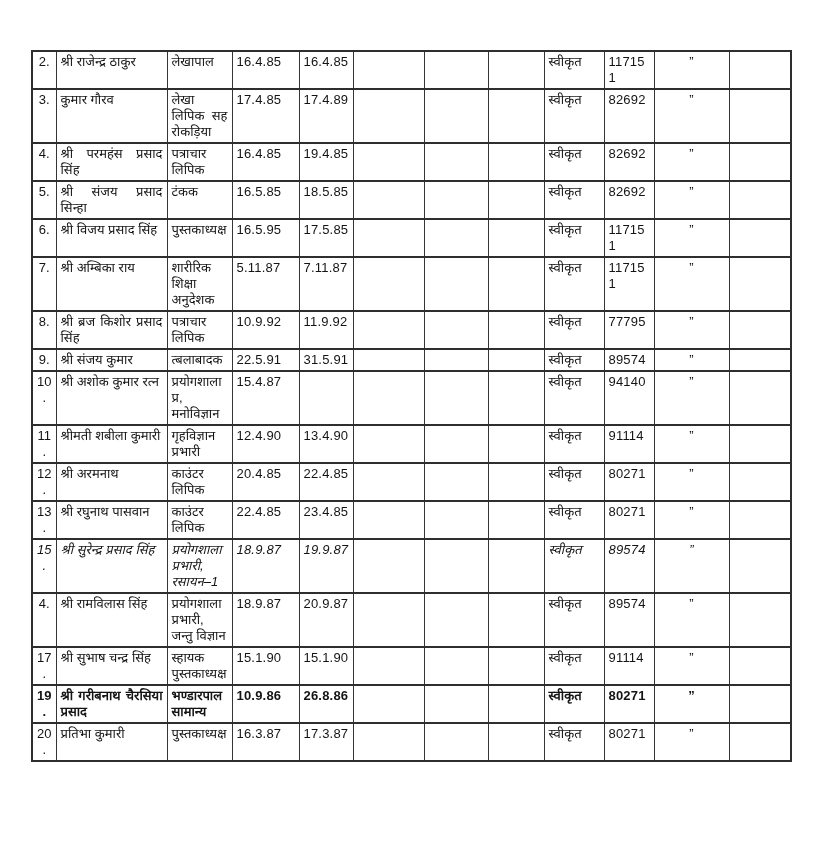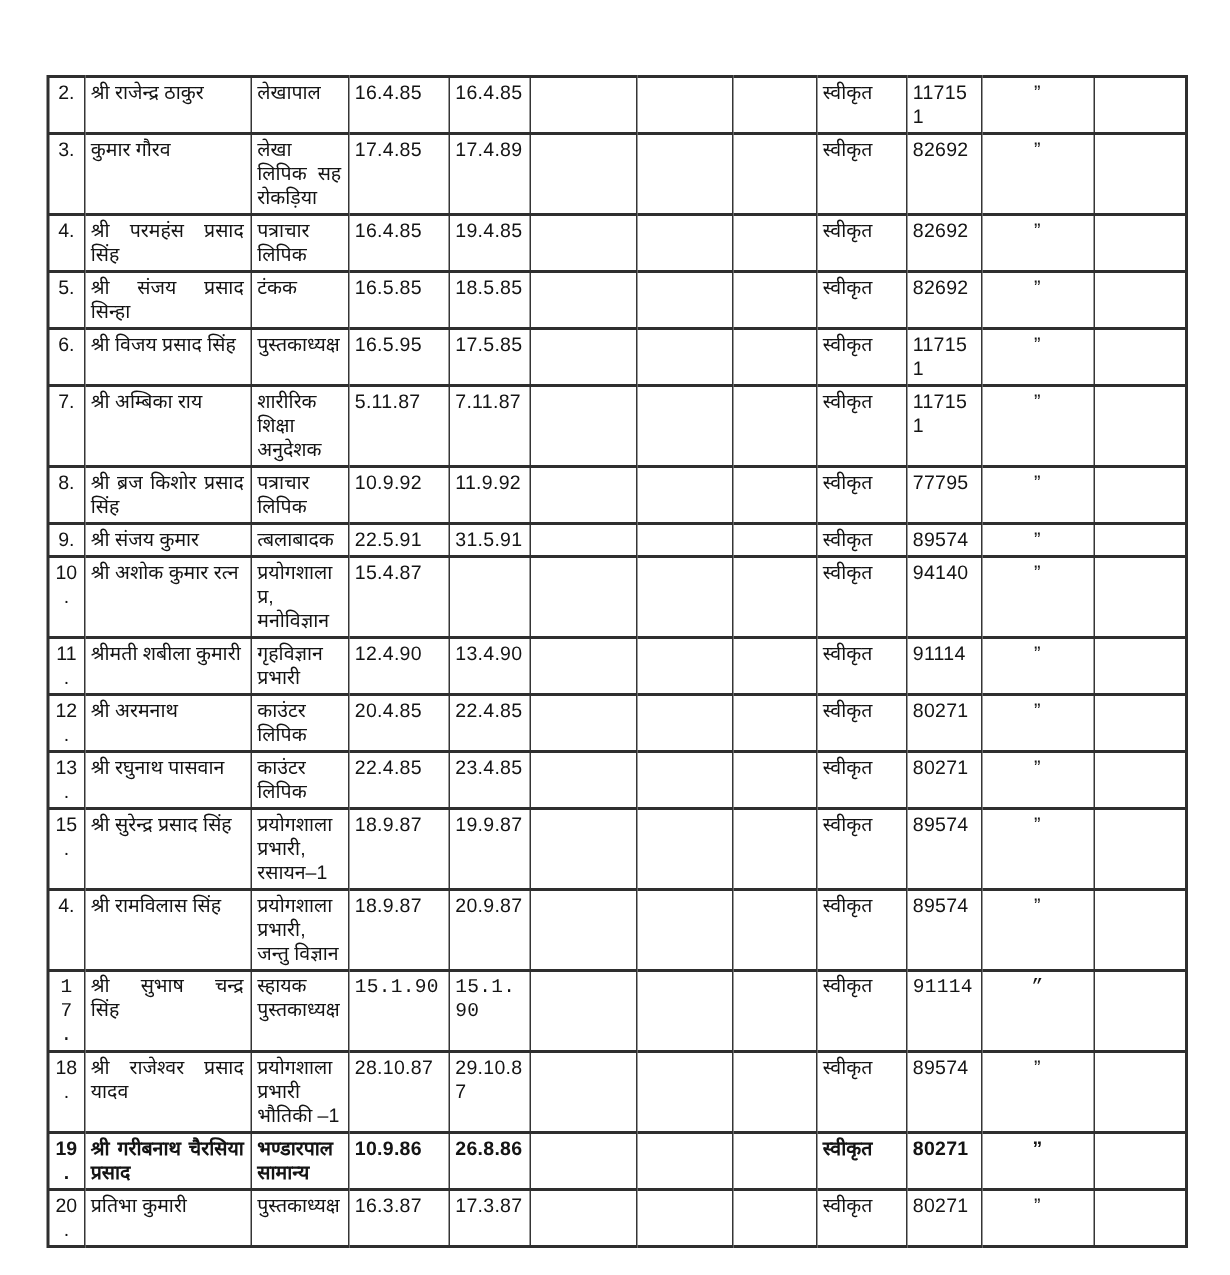--- a/index.html
+++ b/index.html
@@ -229,21 +229,21 @@
           <td class="c-joining_date">22.4.85</td>
           <td class="c-confirm_date">23.4.85</td>
           <td class="c-col6"></td>
           <td class="c-col7"></td>
           <td class="c-col8"></td>
           <td class="c-status">स्वीकृत</td>
           <td class="c-pay">80271</td>
           <td class="c-ditto">”</td>
           <td class="c-col12"></td>
         </tr>
-        <tr style="height: 50px;">
+        <tr style="height: 50px; font-style: italic;">
           <td class="c-sn">15.</td>
           <td class="c-name">श्री सुरेन्द्र प्रसाद सिंह</td>
           <td class="c-designation">प्रयोगशाला प्रभारी, रसायन–1</td>
           <td class="c-joining_date">18.9.87</td>
           <td class="c-confirm_date">19.9.87</td>
           <td class="c-col6"></td>
           <td class="c-col7"></td>
           <td class="c-col8"></td>
           <td class="c-status">स्वीकृत</td>
           <td class="c-pay">89574</td>
@@ -257,45 +257,31 @@
           <td class="c-joining_date">18.9.87</td>
           <td class="c-confirm_date">20.9.87</td>
           <td class="c-col6"></td>
           <td class="c-col7"></td>
           <td class="c-col8"></td>
           <td class="c-status">स्वीकृत</td>
           <td class="c-pay">89574</td>
           <td class="c-ditto">”</td>
           <td class="c-col12"></td>
         </tr>
-        <tr style="height: 36px; font-family: Liberation Mono, monospace;">
+        <tr style="height: 36px;">
           <td class="c-sn">17.</td>
           <td class="c-name">श्री सुभाष चन्द्र सिंह</td>
           <td class="c-designation">स्हायक पुस्तकाध्यक्ष</td>
           <td class="c-joining_date">15.1.90</td>
           <td class="c-confirm_date">15.1.90</td>
           <td class="c-col6"></td>
           <td class="c-col7"></td>
           <td class="c-col8"></td>
           <td class="c-status">स्वीकृत</td>
           <td class="c-pay">91114</td>
-          <td class="c-ditto">”</td>
-          <td class="c-col12"></td>
-        </tr>
-        <tr style="height: 50px;">
-          <td class="c-sn">18.</td>
-          <td class="c-name">श्री राजेश्वर प्रसाद यादव</td>
-          <td class="c-designation">प्रयोगशाला प्रभारी भौतिकी –1</td>
-          <td class="c-joining_date">28.10.87</td>
-          <td class="c-confirm_date">29.10.87</td>
-          <td class="c-col6"></td>
-          <td class="c-col7"></td>
-          <td class="c-col8"></td>
-          <td class="c-status">स्वीकृत</td>
-          <td class="c-pay">89574</td>
           <td class="c-ditto">”</td>
           <td class="c-col12"></td>
         </tr>
         <tr style="height: 36px; font-weight: bold;">
           <td class="c-sn">19.</td>
           <td class="c-name">श्री गरीबनाथ चैरसिया प्रसाद</td>
           <td class="c-designation">भण्डारपाल सामान्य</td>
           <td class="c-joining_date">10.9.86</td>
           <td class="c-confirm_date">26.8.86</td>
           <td class="c-col6"></td>

